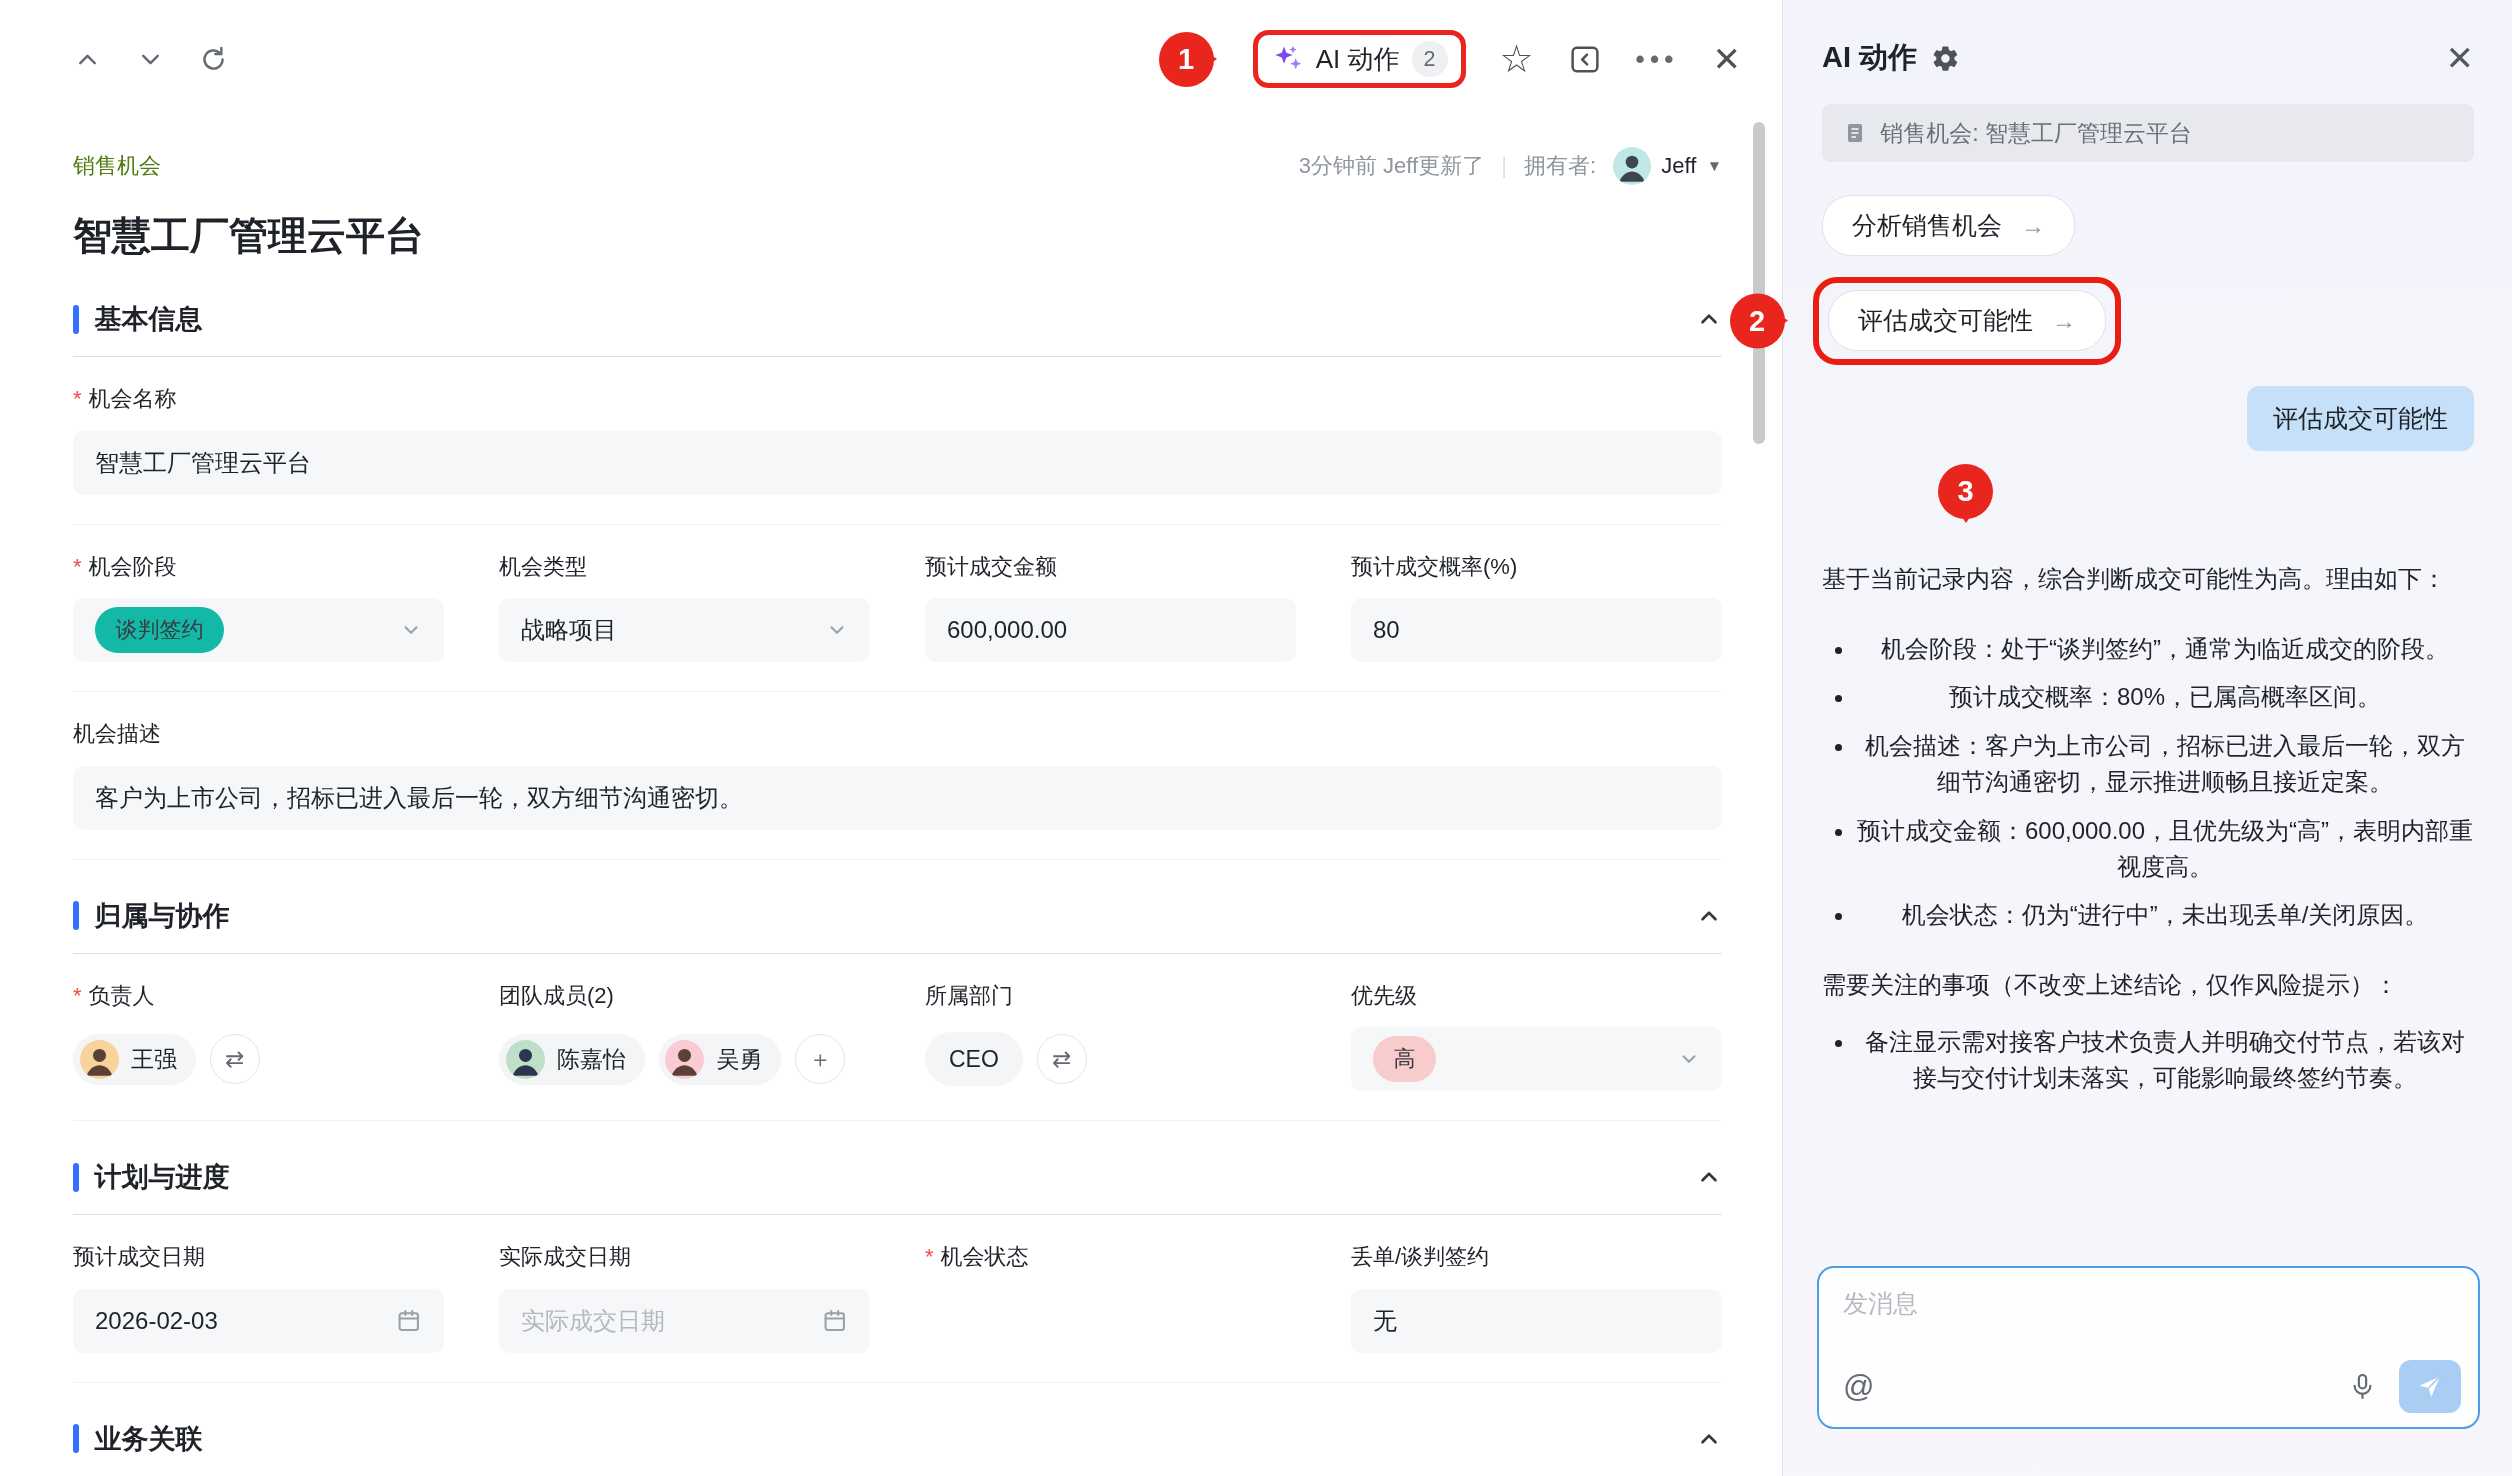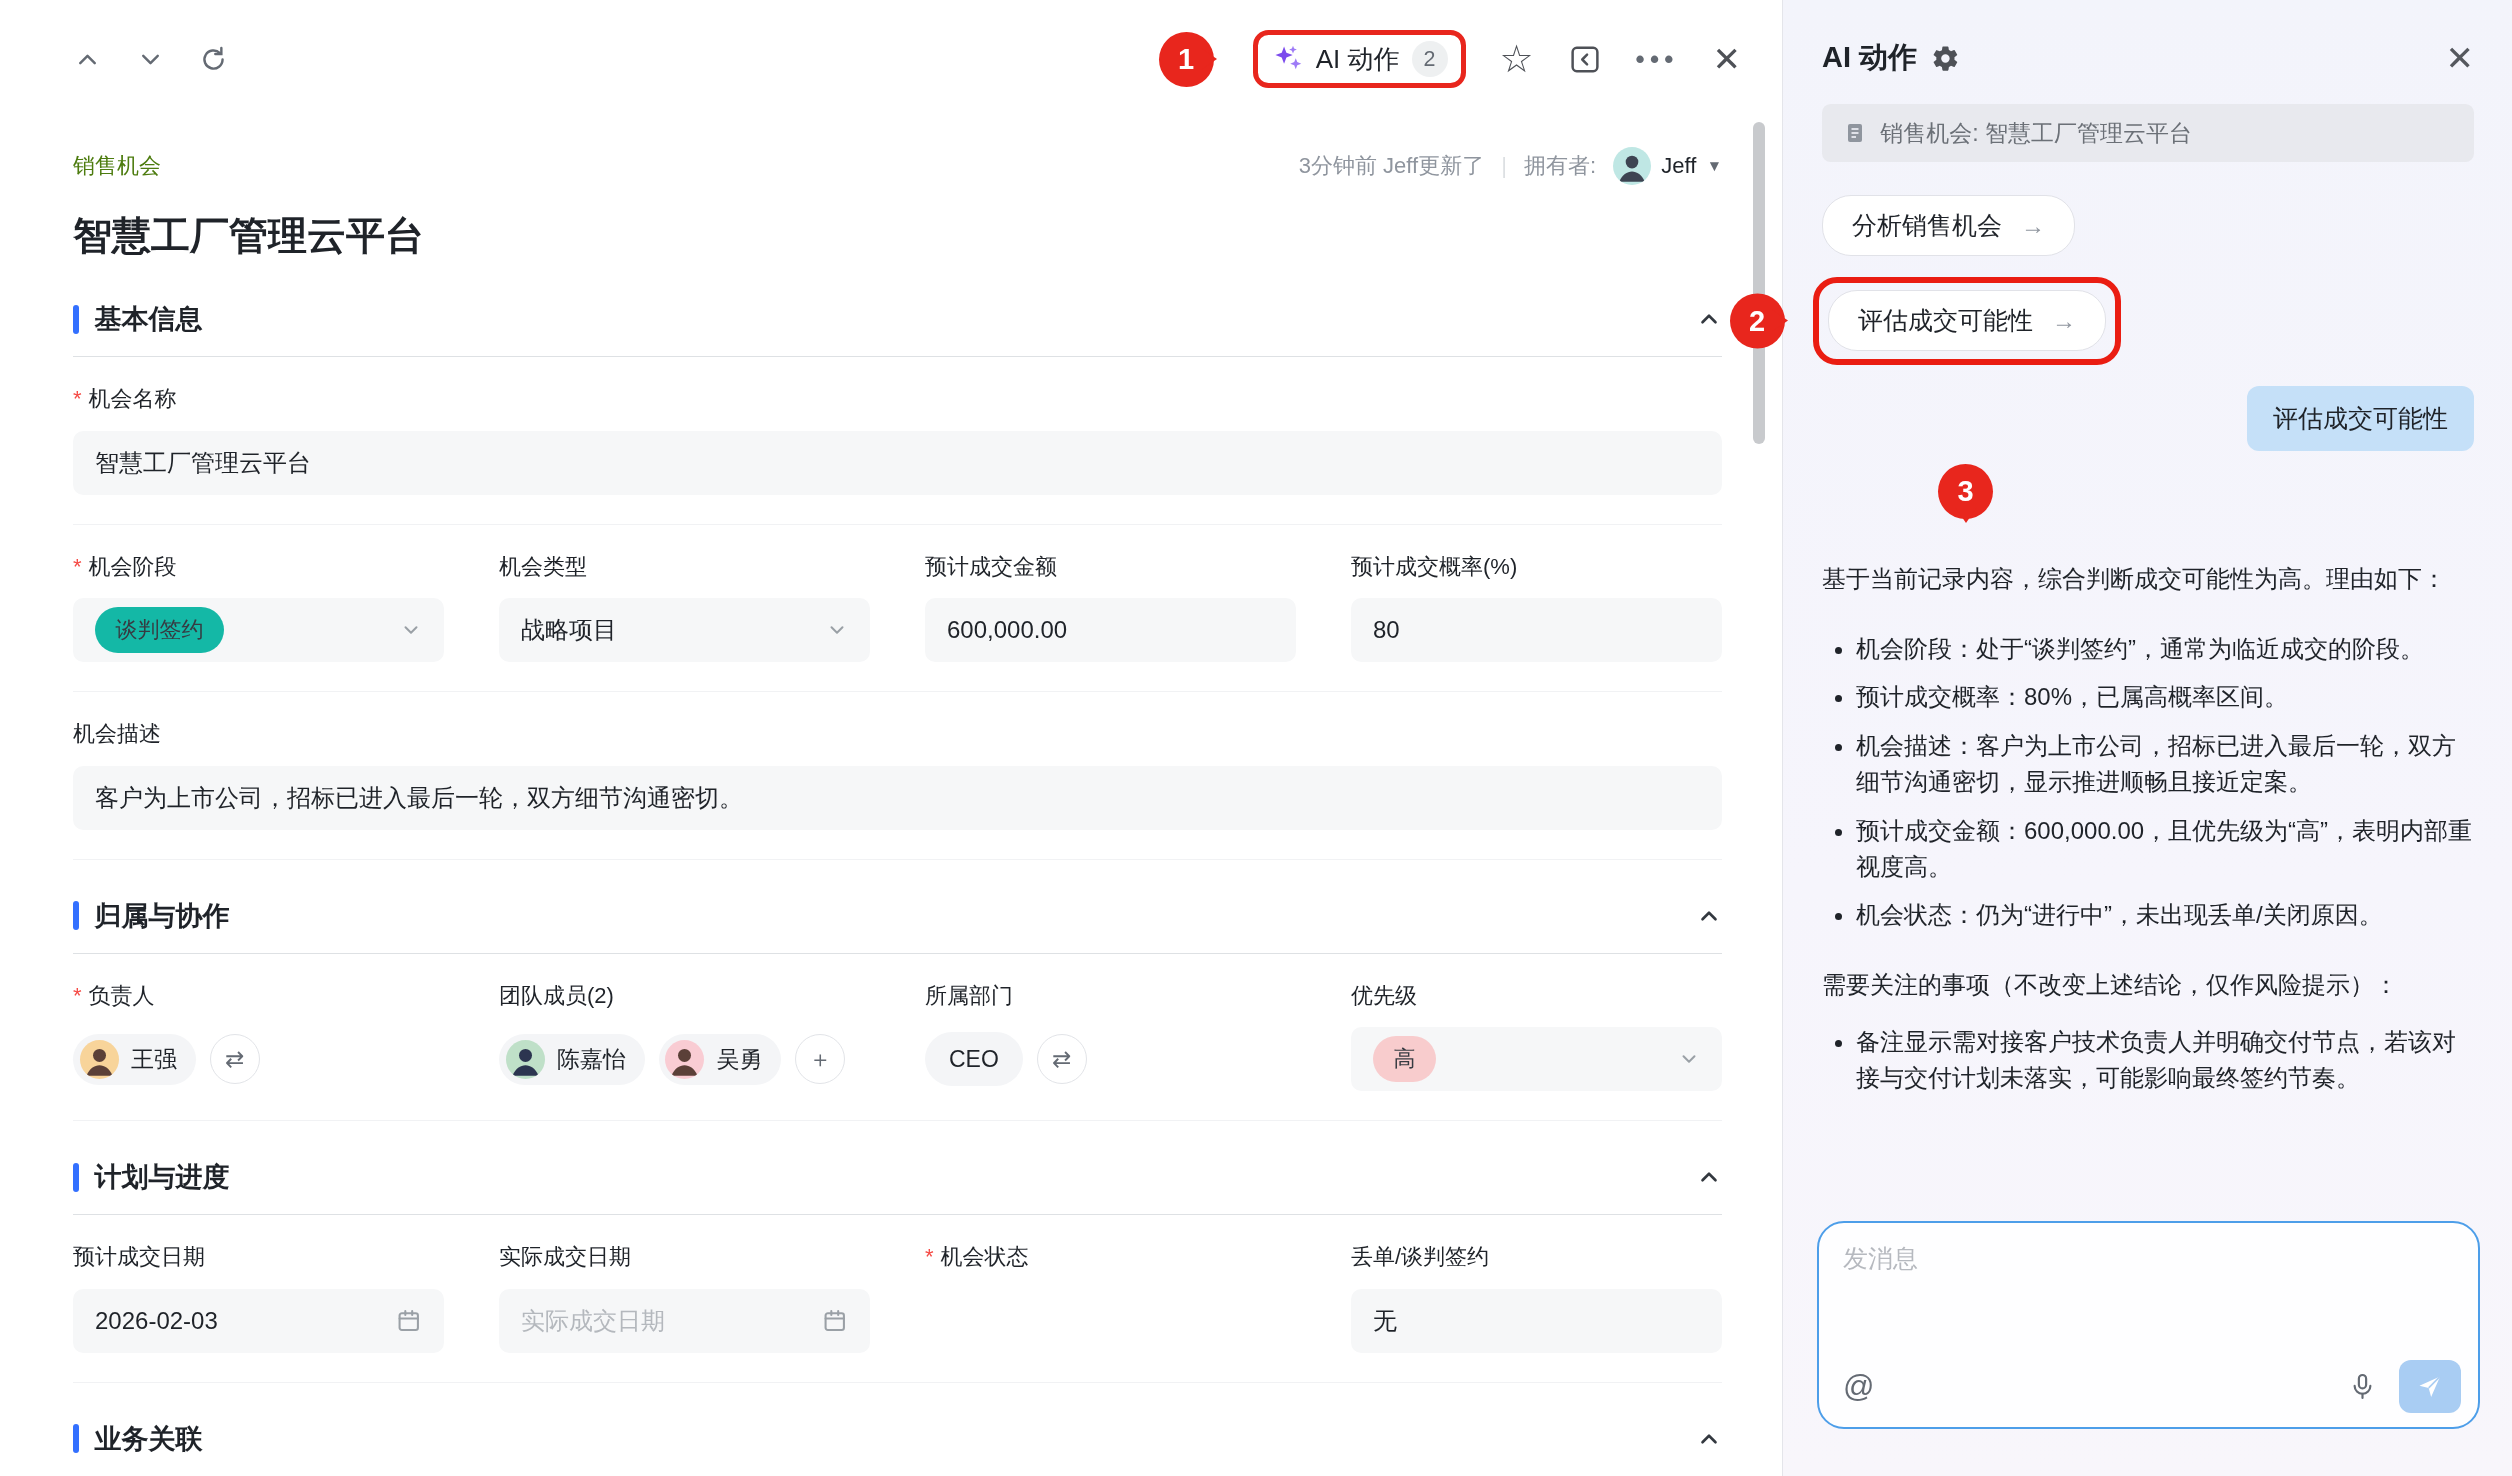--- a/index.html
+++ b/index.html
@@ -106,27 +106,27 @@
   .qa-outline { position:relative; border:6px solid #ea1d12; border-radius:24px; padding:7.7px 9.4px; margin-left:-9.4px; }
   .callout-2 { position:absolute; left:-89px; top:50%; transform:translateY(-50%); }
 
   .bubble-row { display:flex; justify-content:flex-end; margin-top:20.6px; }
   .user-bubble { background:#c5e0f8; border-radius:12px; padding:16.3px 26px; font-size:25px; color:#1f2329; }
 
   .callout-3 { position:absolute; left:155px; top:464px; }
 
   .ai-answer { margin-top:110px; font-size:24px; line-height:1.52; color:#1f2329;
     max-height:706px; overflow:hidden; }
-  .ai-answer ul { margin-top:33px; padding-left:34px; }
+  .ai-answer ul { margin-top:33px; padding-left:34px;text-align:center; }
   .ai-answer li { margin-bottom:12px; }
   .ai-note { margin-top:33px; }
   .ai-answer ul.note-list { margin-top:20.6px; }
 
-  .composer { position:absolute; left:34px; right:33px; bottom:48px; height:208px;
-    border:2.6px solid #4d9ee9; border-radius:27px; background:#fefeff; cursor:text; }
+  .composer { position:absolute; left:34px; right:33px; bottom:48px; height:163px;
+    border:2.6px solid #4d9ee9; border-radius:17px; background:#fefeff; cursor:text; }
   .composer-ph { position:absolute; top:19px; left:24px; font-size:25px; color:#b6b9bf; }
   .composer-bottom { position:absolute; left:24px; right:17px; bottom:13.7px; display:flex; align-items:center; }
   .at-icon { color:#646a73; font-size:31px; cursor:pointer; }
   .mic { margin-left:auto; margin-right:22px; cursor:pointer; }
   .send-btn { width:62px; height:53px; background:#a9cdf3; border-radius:12px;
     display:flex; align-items:center; justify-content:center; cursor:pointer; }
 </style>
 </head>
 <body>
 

